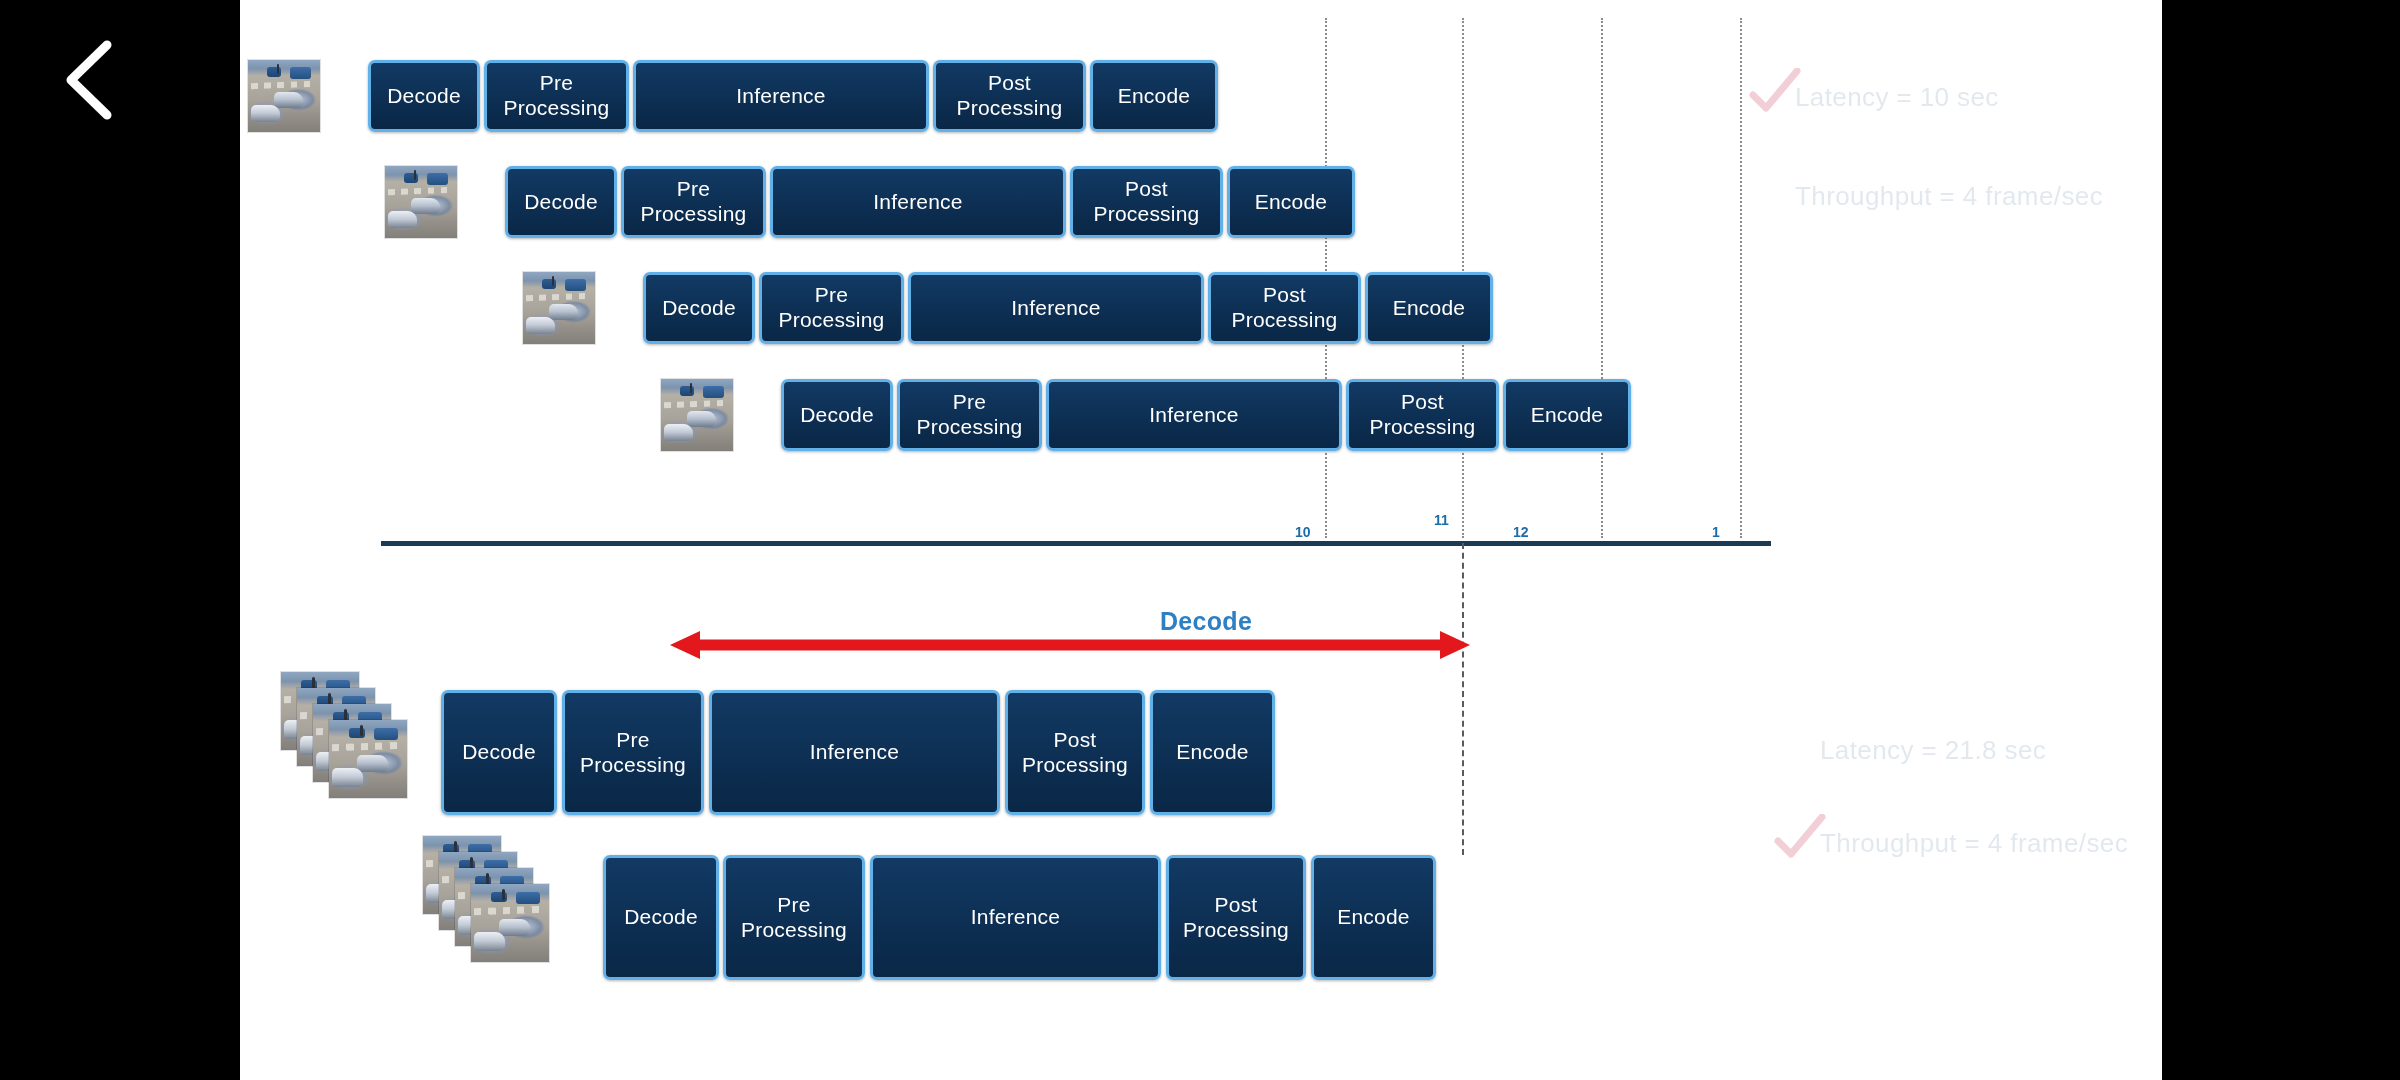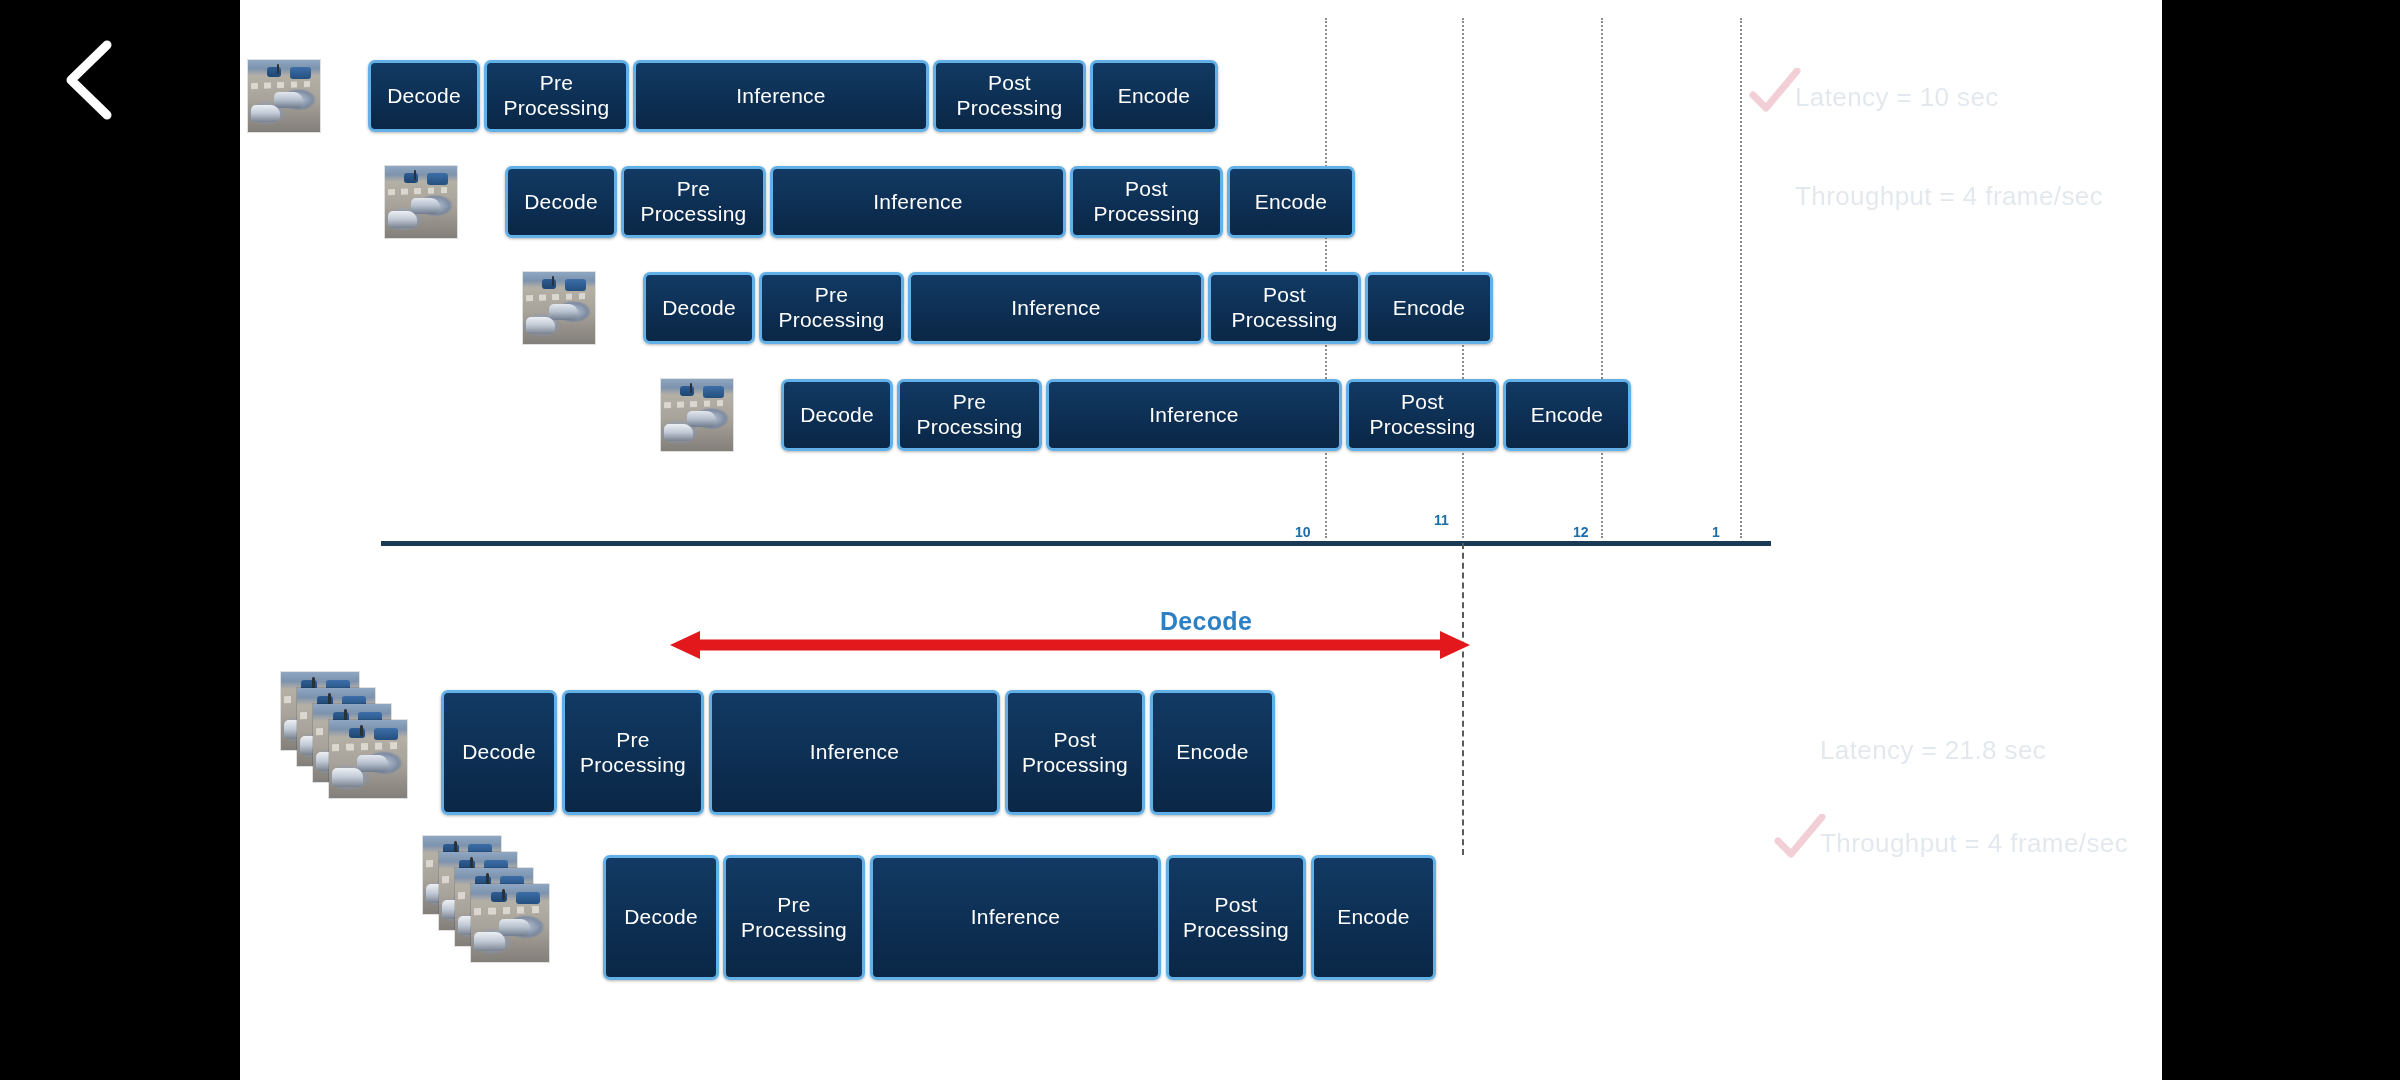--- a/index.html
+++ b/index.html
@@ -208,21 +208,21 @@
       <div class="stage" style="left:541px; top:379px; width:112px; height:72px;">Decode</div>
       <div class="stage" style="left:657px; top:379px; width:145px; height:72px;">Pre
 Processing</div>
       <div class="stage" style="left:806px; top:379px; width:296px; height:72px;">Inference</div>
       <div class="stage" style="left:1106px; top:379px; width:153px; height:72px;">Post
 Processing</div>
       <div class="stage" style="left:1263px; top:379px; width:128px; height:72px;">Encode</div>
 
       <div class="tick-label" style="left:1055px; top:524px;">10</div>
       <div class="tick-label" style="left:1194px; top:512px;">11</div>
-      <div class="tick-label" style="left:1333px; top:524px;">12</div>
+      <div class="tick-label" style="left:1273px; top:524px;">12</div>
       <div class="tick-label" style="left:1472px; top:524px;">1</div>
 
       <div id="axis" style="left:141px; top:541px; width:1390px;"></div>
 
       <div class="anno" style="left:1555px; top:82px;">
         <div class="line"><span class="check">
             <svg width="54" height="44" viewBox="0 0 54 44">
               <polyline points="4,27 17,40 48,3" fill="none" stroke="#e8a8b4" stroke-width="7" stroke-linecap="round" stroke-linejoin="round" opacity="0.55"></polyline>
             </svg>
           </span>Latency  =  10 sec</div>

